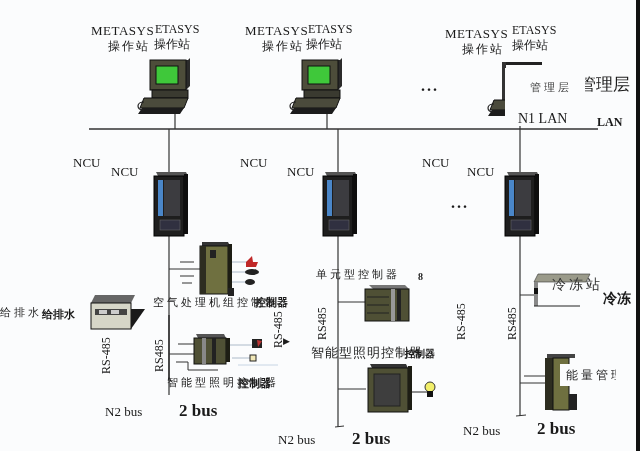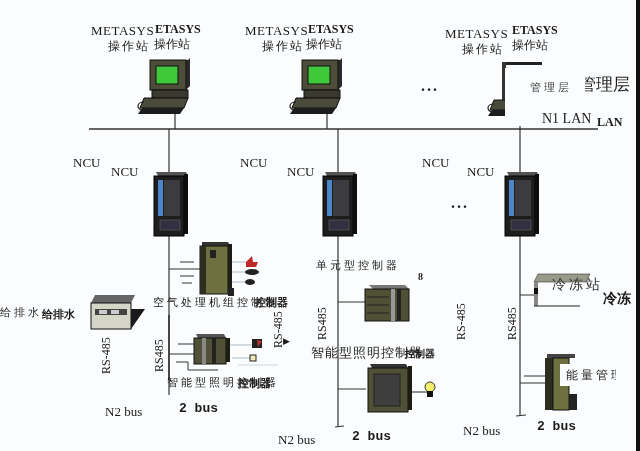--- a/index.html
+++ b/index.html
@@ -1,25 +1,25 @@
 <!DOCTYPE html>
 <html><head>
 <meta charset="utf-8">
 <style>
   html,body{margin:0;padding:0;}
   body{width:640px;height:451px;background:#fbfcfd;position:relative;overflow:hidden;font-family:"Liberation Serif",serif;color:#1a1a1a;}
   .lbl{position:absolute;white-space:nowrap;line-height:1;}
   .serif{font-family:"Liberation Serif",serif;}
   .cjk{font-family:"DejaVu Sans",sans-serif;text-align:right;}
   .ws-title{font-size:13px;letter-spacing:0.5px;text-align:center;}
-  .ws-title2{font-size:12px;letter-spacing:0px;font-weight:bold;}
+  .ws-title2{font-size:12px;letter-spacing:0px;}
   .ws-sub{font-size:12px;letter-spacing:2px;}
   .ncu{font-size:13px;}
   .bus{font-size:13px;}
-  .bus-small{font-size:13px;font-weight:bold;font-family:Liberation Mono, monospace;}
+  .bus-small{font-size:17px;font-weight:bold;}
   .rs{font-size:12px;transform:rotate(-90deg);transform-origin:left top;}
   .cn{font-size:11px;letter-spacing:3px;}
   .cn-bold{font-size:12px;font-weight:bold;letter-spacing:0px;}
   .ellipsis{font-size:16px;letter-spacing:2px;font-weight:bold;}
   .right-border{position:absolute;right:0;top:0;width:4px;height:451px;background:#111;}
   svg{position:absolute;left:0;top:0;}
 </style>
 </head>
 <body>
 
@@ -199,41 +199,41 @@
 <div class="lbl serif ws-title" style="left:445px;top:27px;">METASYS</div>
 <div class="lbl serif ws-title2" style="left:512px;top:24px;">ETASYS</div>
 <div class="lbl cjk ws-sub" style="left:462px;top:43px;">操作站</div>
 <div class="lbl cjk" style="left:512px;top:39px;font-size:12px;">操作站</div>
 
 <div class="lbl ellipsis" style="left:421px;top:78px;">...</div>
 
 <div class="lbl cjk" style="left:530px;top:82px;font-size:11px;letter-spacing:3px;color:#444;">管理层</div>
 <div class="lbl cjk" style="left:585px;top:76px;font-size:17px;clip-path:inset(0 0 0 6px);margin-left:-6px;">管理层</div>
 
-<div class="lbl serif" style="left:518px;top:112px;font-size:14px;margin-left:24px;">N1 LAN</div>
+<div class="lbl serif" style="left:518px;top:112px;font-size:14px;">N1 LAN</div>
 <div class="lbl serif" style="left:597px;top:116px;font-size:12px;font-weight:bold;">LAN</div>
 
 <div class="lbl serif ncu" style="left:73px;top:156px;">NCU</div>
 <div class="lbl serif ncu" style="left:111px;top:165px;">NCU</div>
 <div class="lbl serif ncu" style="left:240px;top:156px;">NCU</div>
 <div class="lbl serif ncu" style="left:287px;top:165px;">NCU</div>
 <div class="lbl serif ncu" style="left:422px;top:156px;">NCU</div>
 <div class="lbl serif ncu" style="left:467px;top:165px;">NCU</div>
 <div class="lbl ellipsis" style="left:451px;top:195px;">...</div>
 
 <div class="lbl cjk cn" style="left:0px;top:307px;font-size:11px;">给排水</div>
 <div class="lbl cjk cn-bold" style="left:42px;top:309px;font-size:11px;">给排水</div>
 
 <div class="lbl cjk cn" style="left:153px;top:297px;">空气处理机组控制器</div>
 <div class="lbl cjk cn-bold" style="left:255px;top:297px;font-size:11px;">控制器</div>
 
 <div class="lbl cjk cn" style="left:167px;top:377px;">智能型照明控制器</div>
 <div class="lbl cjk cn-bold" style="left:238px;top:378px;font-size:11px;">控制器</div>
 
-<div class="lbl cjk cn" style="left:316px;top:260px;font-size:11px;">单元型控制器</div>
+<div class="lbl cjk cn" style="left:316px;top:269px;font-size:11px;">单元型控制器</div>
 <div class="lbl serif" style="left:418px;top:272px;font-size:10px;font-weight:bold;">8</div>
 
 <div class="lbl cjk" style="left:311px;top:346px;font-size:13px;letter-spacing:1px;">智能型照明控制器</div>
 <div class="lbl cjk cn-bold" style="left:405px;top:349px;font-size:10px;">控制器</div>
 
 <div class="lbl cjk" style="left:552px;top:277px;font-size:14px;letter-spacing:3px;color:#333;">冷冻站</div>
 <div class="lbl cjk" style="left:603px;top:291px;font-size:14px;font-weight:bold;">冷冻</div>
 
 <div class="lbl cjk" style="left:566px;top:369px;font-size:12px;letter-spacing:3px;width:50px;overflow:hidden;">能量管理</div>
 

